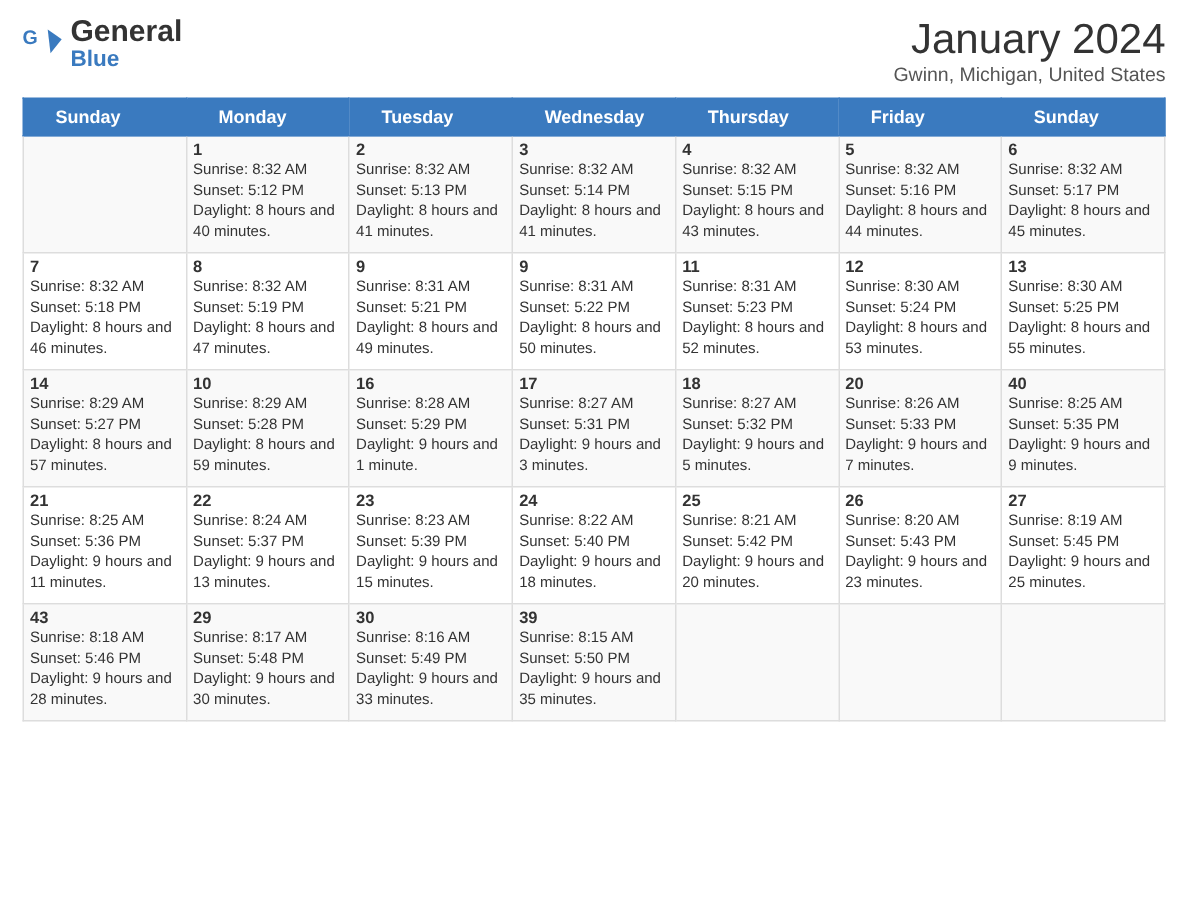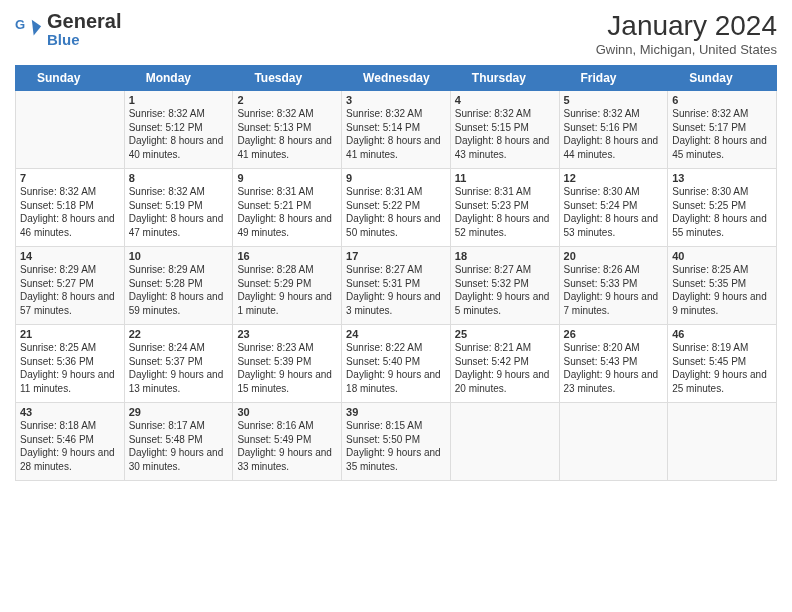--- a/index.html
+++ b/index.html
@@ -280,21 +280,21 @@
             Sunrise: 8:21 AM<br>Sunset: 5:42 PM<br>Daylight: 9 hours and 20 minutes.
           </div>
         </td>
           <td>
           <span class="day-number">26</span>
           <div class="day-info">
             Sunrise: 8:20 AM<br>Sunset: 5:43 PM<br>Daylight: 9 hours and 23 minutes.
           </div>
         </td>
           <td>
-          <span class="day-number">46</span>
+          <span class="day-number">27</span>
           <div class="day-info">
             Sunrise: 8:19 AM<br>Sunset: 5:45 PM<br>Daylight: 9 hours and 25 minutes.
           </div>
         </td>
         </tr>
         <tr>
           <td>
           <span class="day-number">43</span>
           <div class="day-info">
             Sunrise: 8:18 AM<br>Sunset: 5:46 PM<br>Daylight: 9 hours and 28 minutes.

